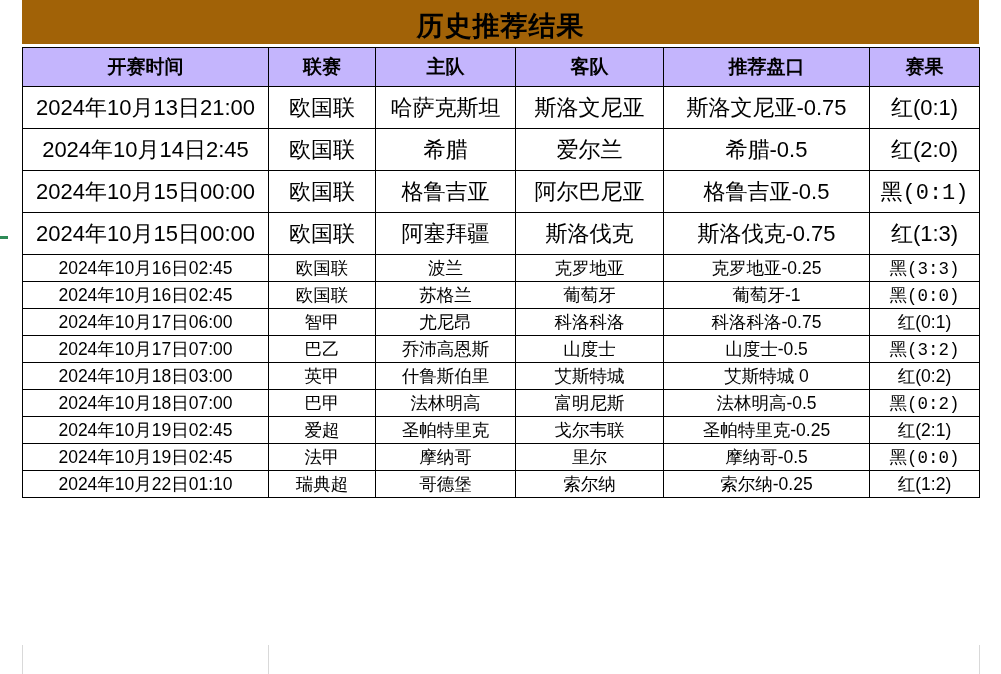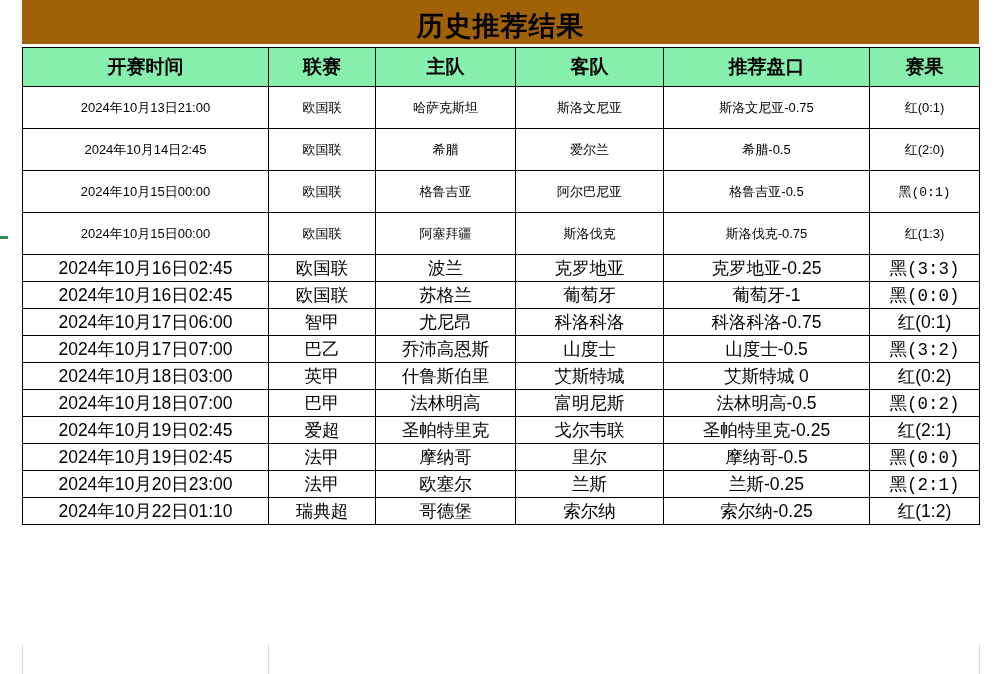--- a/index.html
+++ b/index.html
@@ -60,34 +60,34 @@
     border: 1px solid #000000;
     text-align: center;
     vertical-align: middle;
     color: #000000;
     padding: 0;
     font-size: 17px;
     white-space: nowrap;
     overflow: hidden;
   }
   table.grid thead th {
-    background: #86efac;
+    background: #c4b5fd;
     font-size: 19px;
     font-weight: bold;
     height: 38px;
   }
   
   col.c0 { width: 246px; }
   col.c1 { width: 107px; }
   col.c2 { width: 140px; }
   col.c3 { width: 148px; }
   col.c4 { width: 206px; }
   col.c5 { width: 110px; }
 
-  tr.tall td { height: 41px; font-size: 13px; }
+  tr.tall td { height: 41px; font-size: 22px; }
   tr.short td { height: 26px; font-size: 17.5px; }
 
   .res-red { color: #ff0000; }
   .res-black { color: #000000; font-family: Liberation Mono, monospace; }
   .res-blue { color: #00b0f0; }
   .bottom-area {
     position: absolute;
     left: 0;
     bottom: 0;
     width: 1001px;
@@ -249,28 +249,20 @@
         </tr>
         <tr class="short">
           <td>2024年10月19日02:45</td>
           <td>法甲</td>
           <td>摩纳哥</td>
           <td>里尔</td>
           <td>摩纳哥-0.5</td>
           <td class="res-black">黑(0:0)</td>
         </tr>
         <tr class="short">
-          <td>2024年10月20日23:00</td>
-          <td>法甲</td>
-          <td>欧塞尔</td>
-          <td>兰斯</td>
-          <td>兰斯-0.25</td>
-          <td class="res-black">黑(2:1)</td>
-        </tr>
-        <tr class="short">
           <td>2024年10月22日01:10</td>
           <td>瑞典超</td>
           <td>哥德堡</td>
           <td>索尔纳</td>
           <td>索尔纳-0.25</td>
           <td class="res-red">红(1:2)</td>
         </tr>
       </tbody>
   </table>
 

